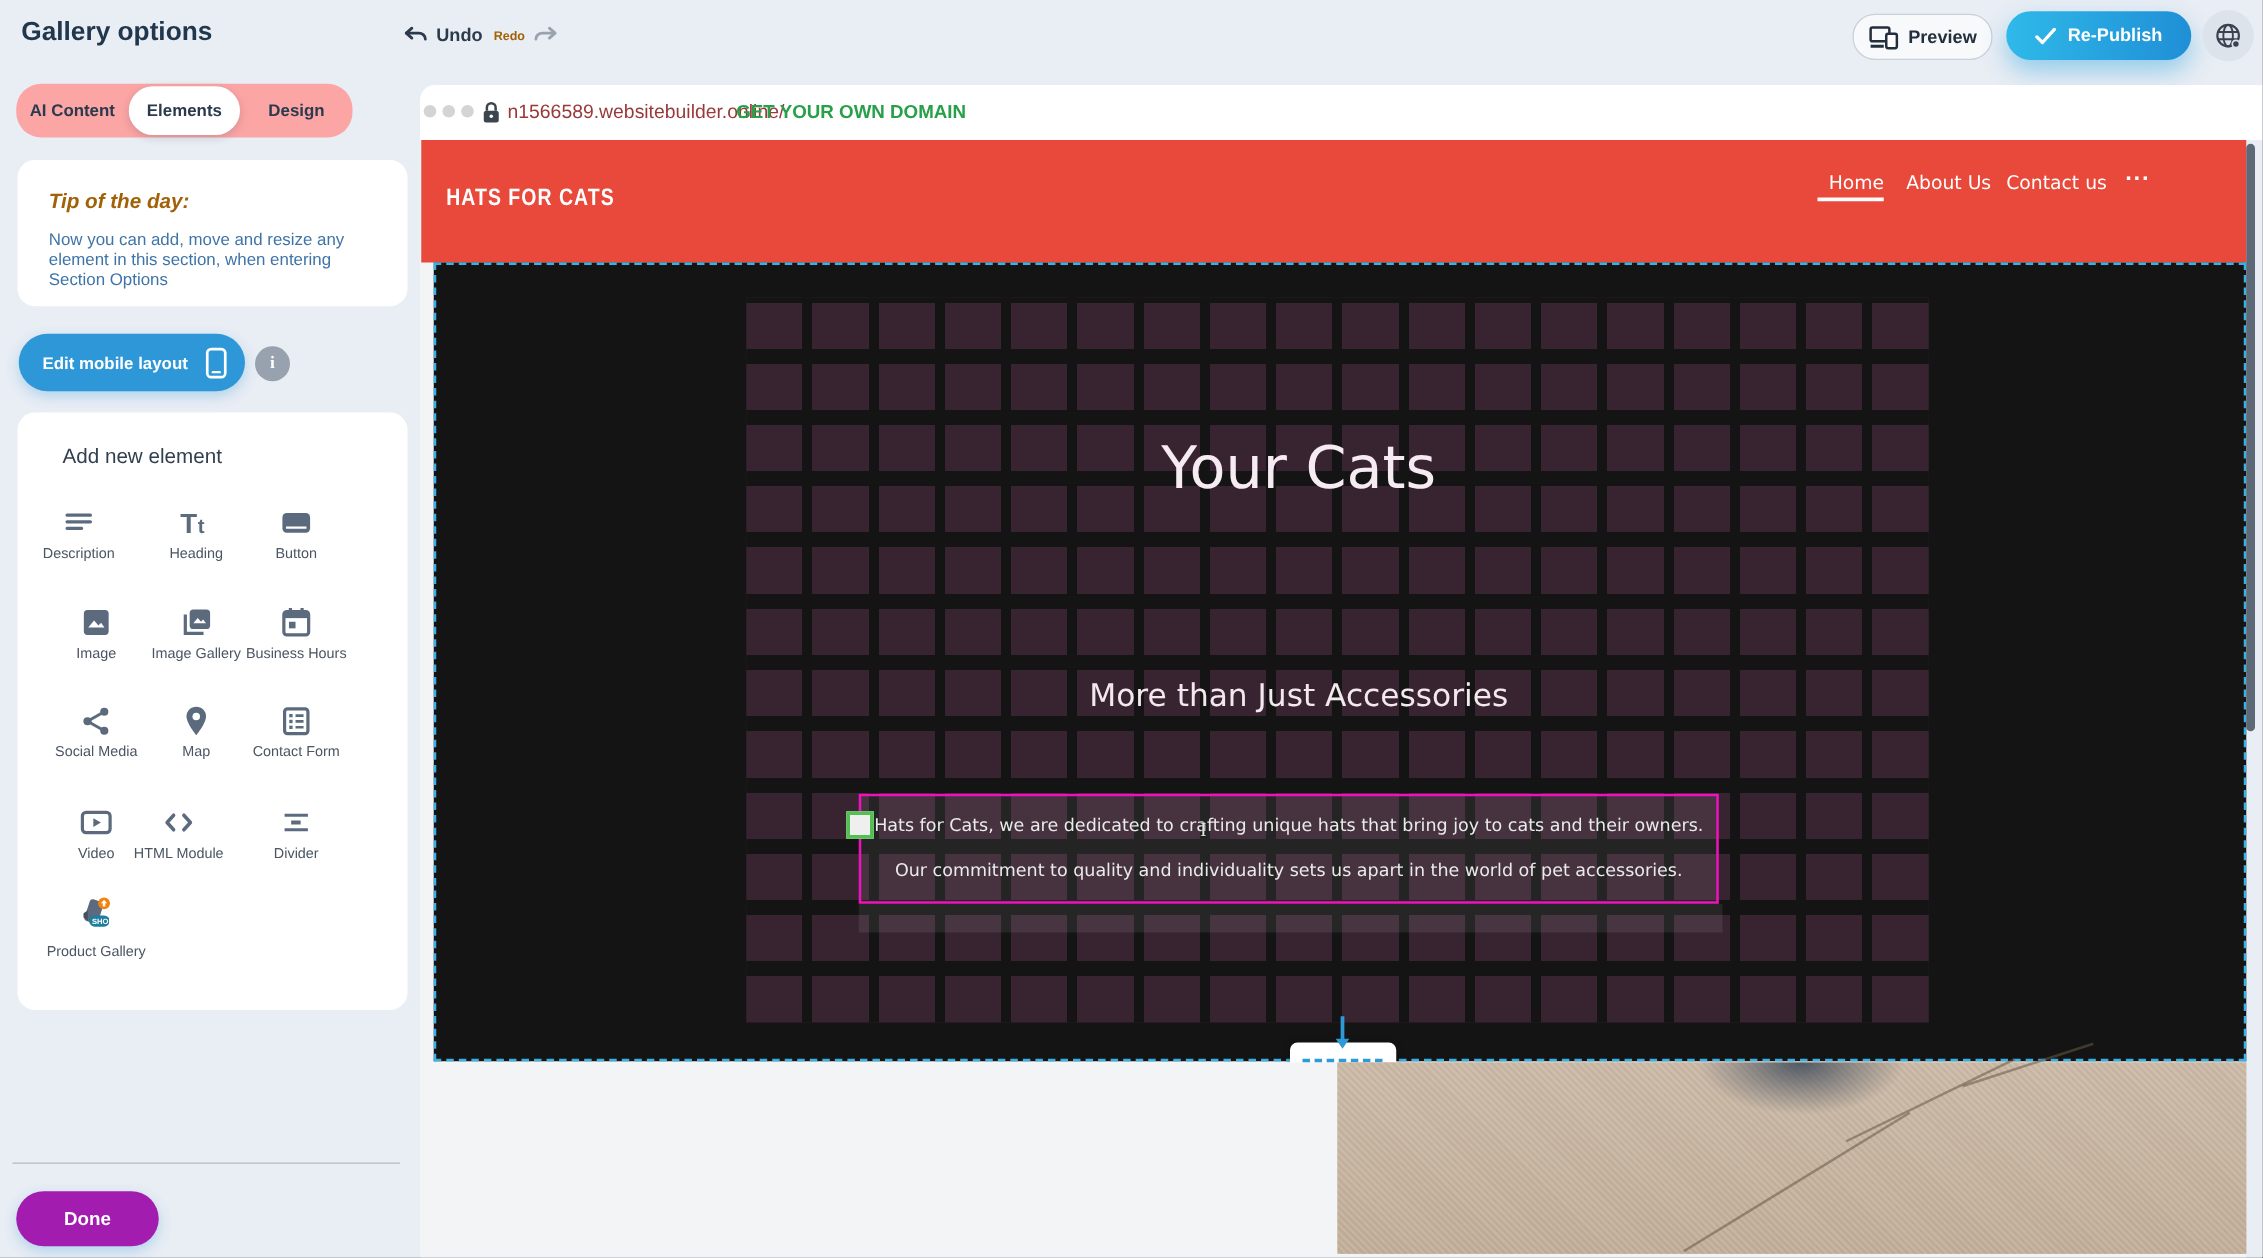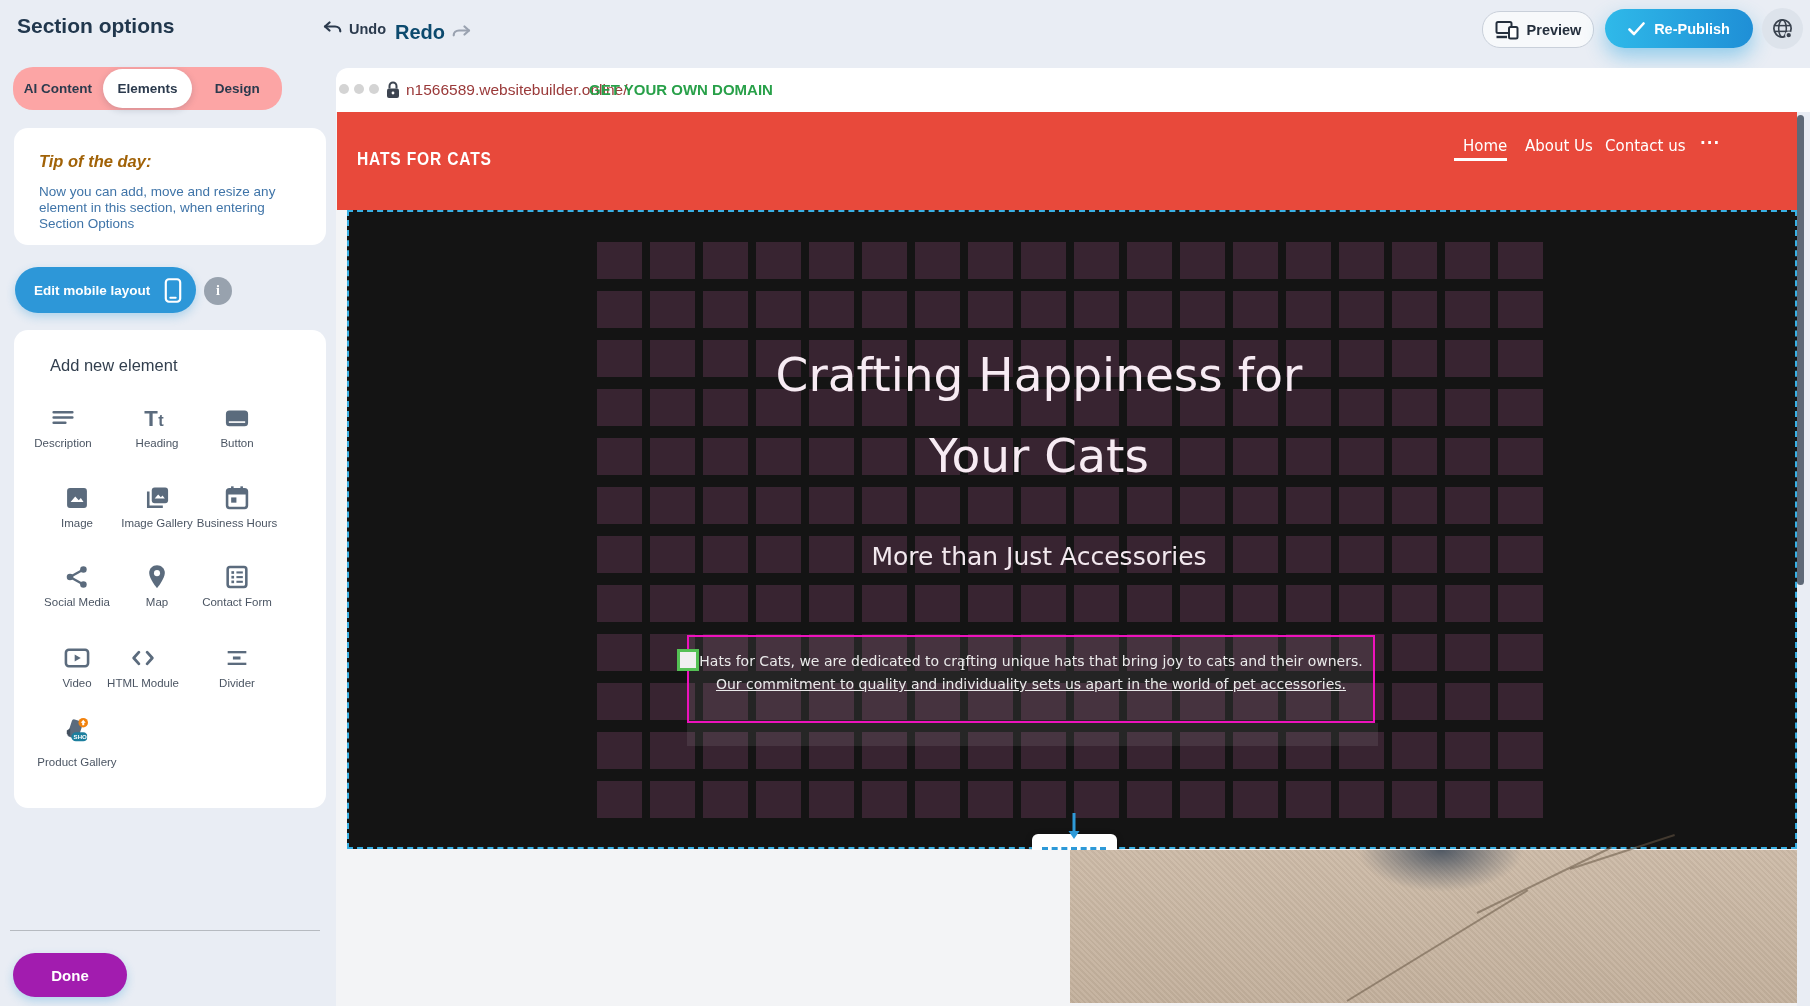--- a/index.html
+++ b/index.html
@@ -5,21 +5,21 @@
   html,body{margin:0;padding:0;background:#e9edf4;}
   #app{position:relative;width:1810px;height:1006px;background:#e9edf4;
        font-family:"Liberation Sans",sans-serif;overflow:hidden;}
   .abs{position:absolute;}
 
   
   .section-title{left:17px;top:14px;font-size:21px;font-weight:bold;color:#21374d;}
   .undo-wrap{left:323px;top:21px;display:flex;align-items:center;gap:7px;cursor:pointer;}
   .undo-label{font-size:14.5px;font-weight:bold;color:#2b3a4d;}
   .redo-wrap{left:395px;top:21px;display:flex;align-items:center;gap:7px;cursor:pointer;}
-  .redo-label{font-size:20px;font-weight:bold;color:#0c4a6e;}
+  .redo-label{font-size:10px;font-weight:bold;color:#a16207;}
   .preview-btn{left:1482px;top:11px;width:110px;height:35px;border:1.5px solid #c9d0da;
       border-radius:18px;background:rgba(255,255,255,.65);display:flex;align-items:center;
       justify-content:center;gap:8px;cursor:pointer;}
   .preview-label{font-size:14.5px;font-weight:bold;color:#242f3d;}
   .republish-btn{left:1605px;top:9px;width:148px;height:39px;border-radius:20px;
       background:linear-gradient(90deg,#2fb9e9,#1f8fd6);display:flex;align-items:center;
       justify-content:center;gap:9px;box-shadow:0 9px 20px rgba(41,164,224,.45);cursor:pointer;}
   .republish-label{font-size:14.5px;font-weight:bold;color:#fff;}
   .globe-btn{left:1762px;top:8px;width:41px;height:41px;border-radius:50%;background:#dde3eb;
       display:flex;align-items:center;justify-content:center;cursor:pointer;}
@@ -74,21 +74,21 @@
       font-family:"DejaVu Sans",sans-serif;font-size:47px;line-height:81px;font-weight:500;}
   .hero-sub{left:130px;top:330px;width:1120px;text-align:center;color:#f2e8ee;
       font-family:"DejaVu Sans",sans-serif;font-size:25px;}
   .text-box{left:338px;top:423px;width:688px;height:88px;border:2px solid #ee12bd;
       background:rgba(255,255,255,.07);box-sizing:border-box;cursor:move;}
   .text-box-handle{left:-12px;top:12px;width:16px;height:16px;background:#efefef;
       border:3px solid #54c054;cursor:grab;}
   .text-line{width:100%;text-align:center;color:#eaeaea;white-space:nowrap;
       font-family:"DejaVu Sans",sans-serif;font-size:14px;}
   .text-line.l1{margin-top:16px;}
-  .text-line.l2{margin-top:7px;text-decoration:underline;}
+  .text-line.l2{margin-top:20px;}
   .band{left:338px;top:511px;width:691px;height:23px;background:rgba(255,255,255,.08);}
 
   .resize-handle{left:1032px;top:834px;width:85px;height:30px;background:#fff;border-radius:6px;
       box-shadow:0 2px 7px rgba(0,0,0,.28);cursor:ns-resize;}
   .resize-dash{left:10px;top:13px;width:64px;border-top:3.5px dashed #2e9ad8;}
 
   .bottom-section{left:337px;top:850px;width:1460px;height:156px;background:#f3f4f6;}
   .gravel{left:733px;top:0;width:727px;height:153px;
       background-color:#c9b7a4;
       background-image:
@@ -99,21 +99,21 @@
   .scroll-thumb{left:1797px;top:115px;width:7px;height:470px;border-radius:4px;background:#5e6977;cursor:pointer;}
 
   .ibeam{left:960px;top:656px;color:#e3e3e3;font-family:"Liberation Serif",serif;
       font-size:16px;text-shadow:0 0 2px rgba(0,0,0,.8);}
 </style>
 </head>
 <body>
 
 <div id="app">
 
-  <div class="abs section-title">Section options</div>
+  <div class="abs section-title">Gallery options</div>
 
   <div class="abs undo-wrap">
     <svg width="19" height="16" viewBox="0 0 19 16">
         <path d="M6.5 1.5 2 5.5l4.5 4" fill="none" stroke="#2b3a4d" stroke-width="2.2" stroke-linecap="round" stroke-linejoin="round"></path>
         <path d="M2 5.5h10c3 0 5.3 2.1 5.3 4.8" fill="none" stroke="#2b3a4d" stroke-width="2.2" stroke-linecap="round"></path>
       </svg>
     <span class="undo-label">Undo</span>
   </div>
   <div class="abs redo-wrap">
     <span class="redo-label">Redo</span>
@@ -309,21 +309,20 @@
     <div class="abs nav-item" style="left:1126px">Home</div>
     <div class="abs nav-underline" style="left:1117px;width:53px"></div>
     <div class="abs nav-item" style="left:1188px">About Us</div>
     <div class="abs nav-item" style="left:1268px">Contact us</div>
     <div class="abs nav-item" style="left:1363px;top:18px;font-weight:bold;letter-spacing:1px">...</div>
   </div>
 
   <div class="abs hero">
     <div class="abs tiles"></div>
     <div class="abs hero-heading">
-      <div>Crafting Happiness for</div>
       <div>Your Cats</div>
     </div>
     <div class="abs hero-sub">More than Just Accessories</div>
 
     <div class="abs band"></div>
 
     <div class="abs text-box">
       <div class="abs text-box-handle"></div>
       <div class="text-line l1">Hats for Cats, we are dedicated to crafting unique hats that bring joy to cats and their owners.</div>
       <div class="text-line l2">Our commitment to quality and individuality sets us apart in the world of pet accessories.</div>

